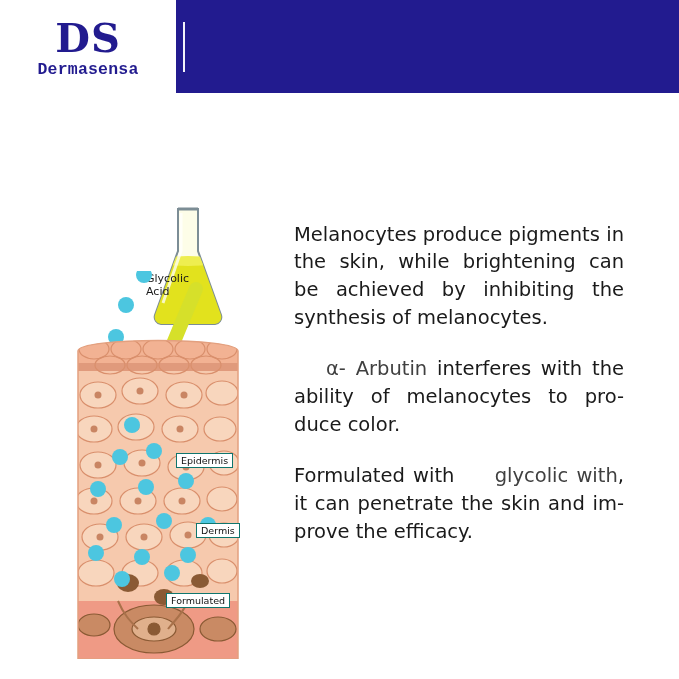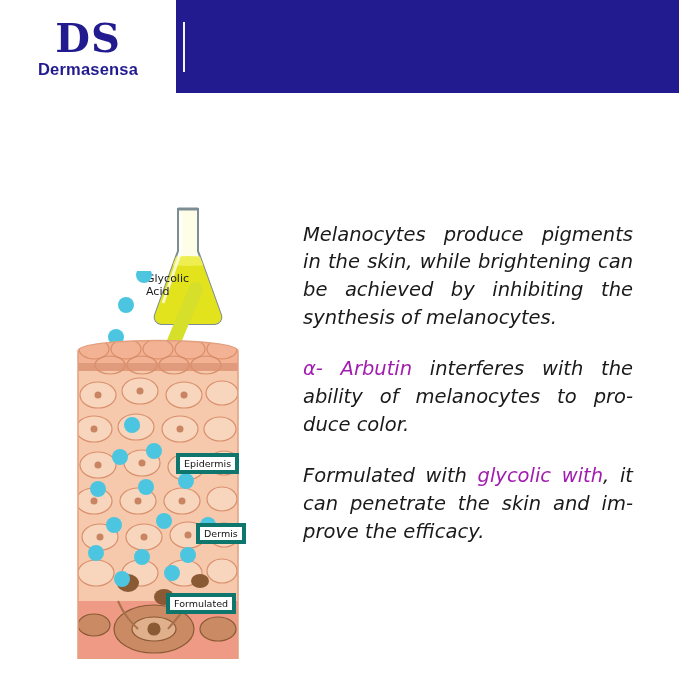--- a/index.html
+++ b/index.html
@@ -45,21 +45,21 @@
   }
   .logo-mark {
     font-family: "DejaVu Serif", serif;
     font-weight: bold;
     font-size: 40px;
     color: #221b8f;
     line-height: 0.95;
     letter-spacing: 1px;
   }
   .logo-word {
-    font-family: Liberation Sans, sans-serif;
+    font-family: Liberation Mono, monospace;
     font-weight: bold;
     font-size: 16.5px;
     color: #221b8f;
     letter-spacing: 0.2px;
     margin-top: 3px;
   }
   .header-divider {
     width: 2px;
     height: 50px;
     background: #ffffff;
@@ -116,51 +116,51 @@
     position: absolute;
     left: 0px;
     top: 208px;
     width: 180px;
     height: 330px;
   }
 
   .layer-tag {
     position: absolute;
     background: #ffffff;
-    border: 4px solid #0f766e;
+    border: 1px solid #0f766e;
     font-size: 9.5px;
     color: #111111;
     padding: 1px 4px;
     font-family: "DejaVu Sans", sans-serif;
     white-space: nowrap;
   }
   .tag-epidermis { left: 108px; top: 124px; }
   .tag-dermis { left: 128px; top: 194px; }
   .tag-melanocytes { left: 98px; top: 264px; }
 
   
   .textcol {
     position: absolute;
-    left: 303px;
+    left: 294px;
     top: 108px;
     width: 330px;
     color: #1a1a1a;
-    font-style: italic;
   }
   .para {
     font-size: 19.5px;
     line-height: 1.42;
     text-align: justify;
     margin-bottom: 24px;
     font-family: "DejaVu Sans", sans-serif;
     color: #1a1a1a;
   }
   .para:last-child { margin-bottom: 0; }
   .accent {
-    color: #a21caf;
+    color: #404040;
+    margin-left: 32px;
   }
 </style>
 </head>
 <body>
 
 <div class="page">
 
   <div class="header">
     <div class="logo-box">
       <div class="logo-mark">DS</div>

